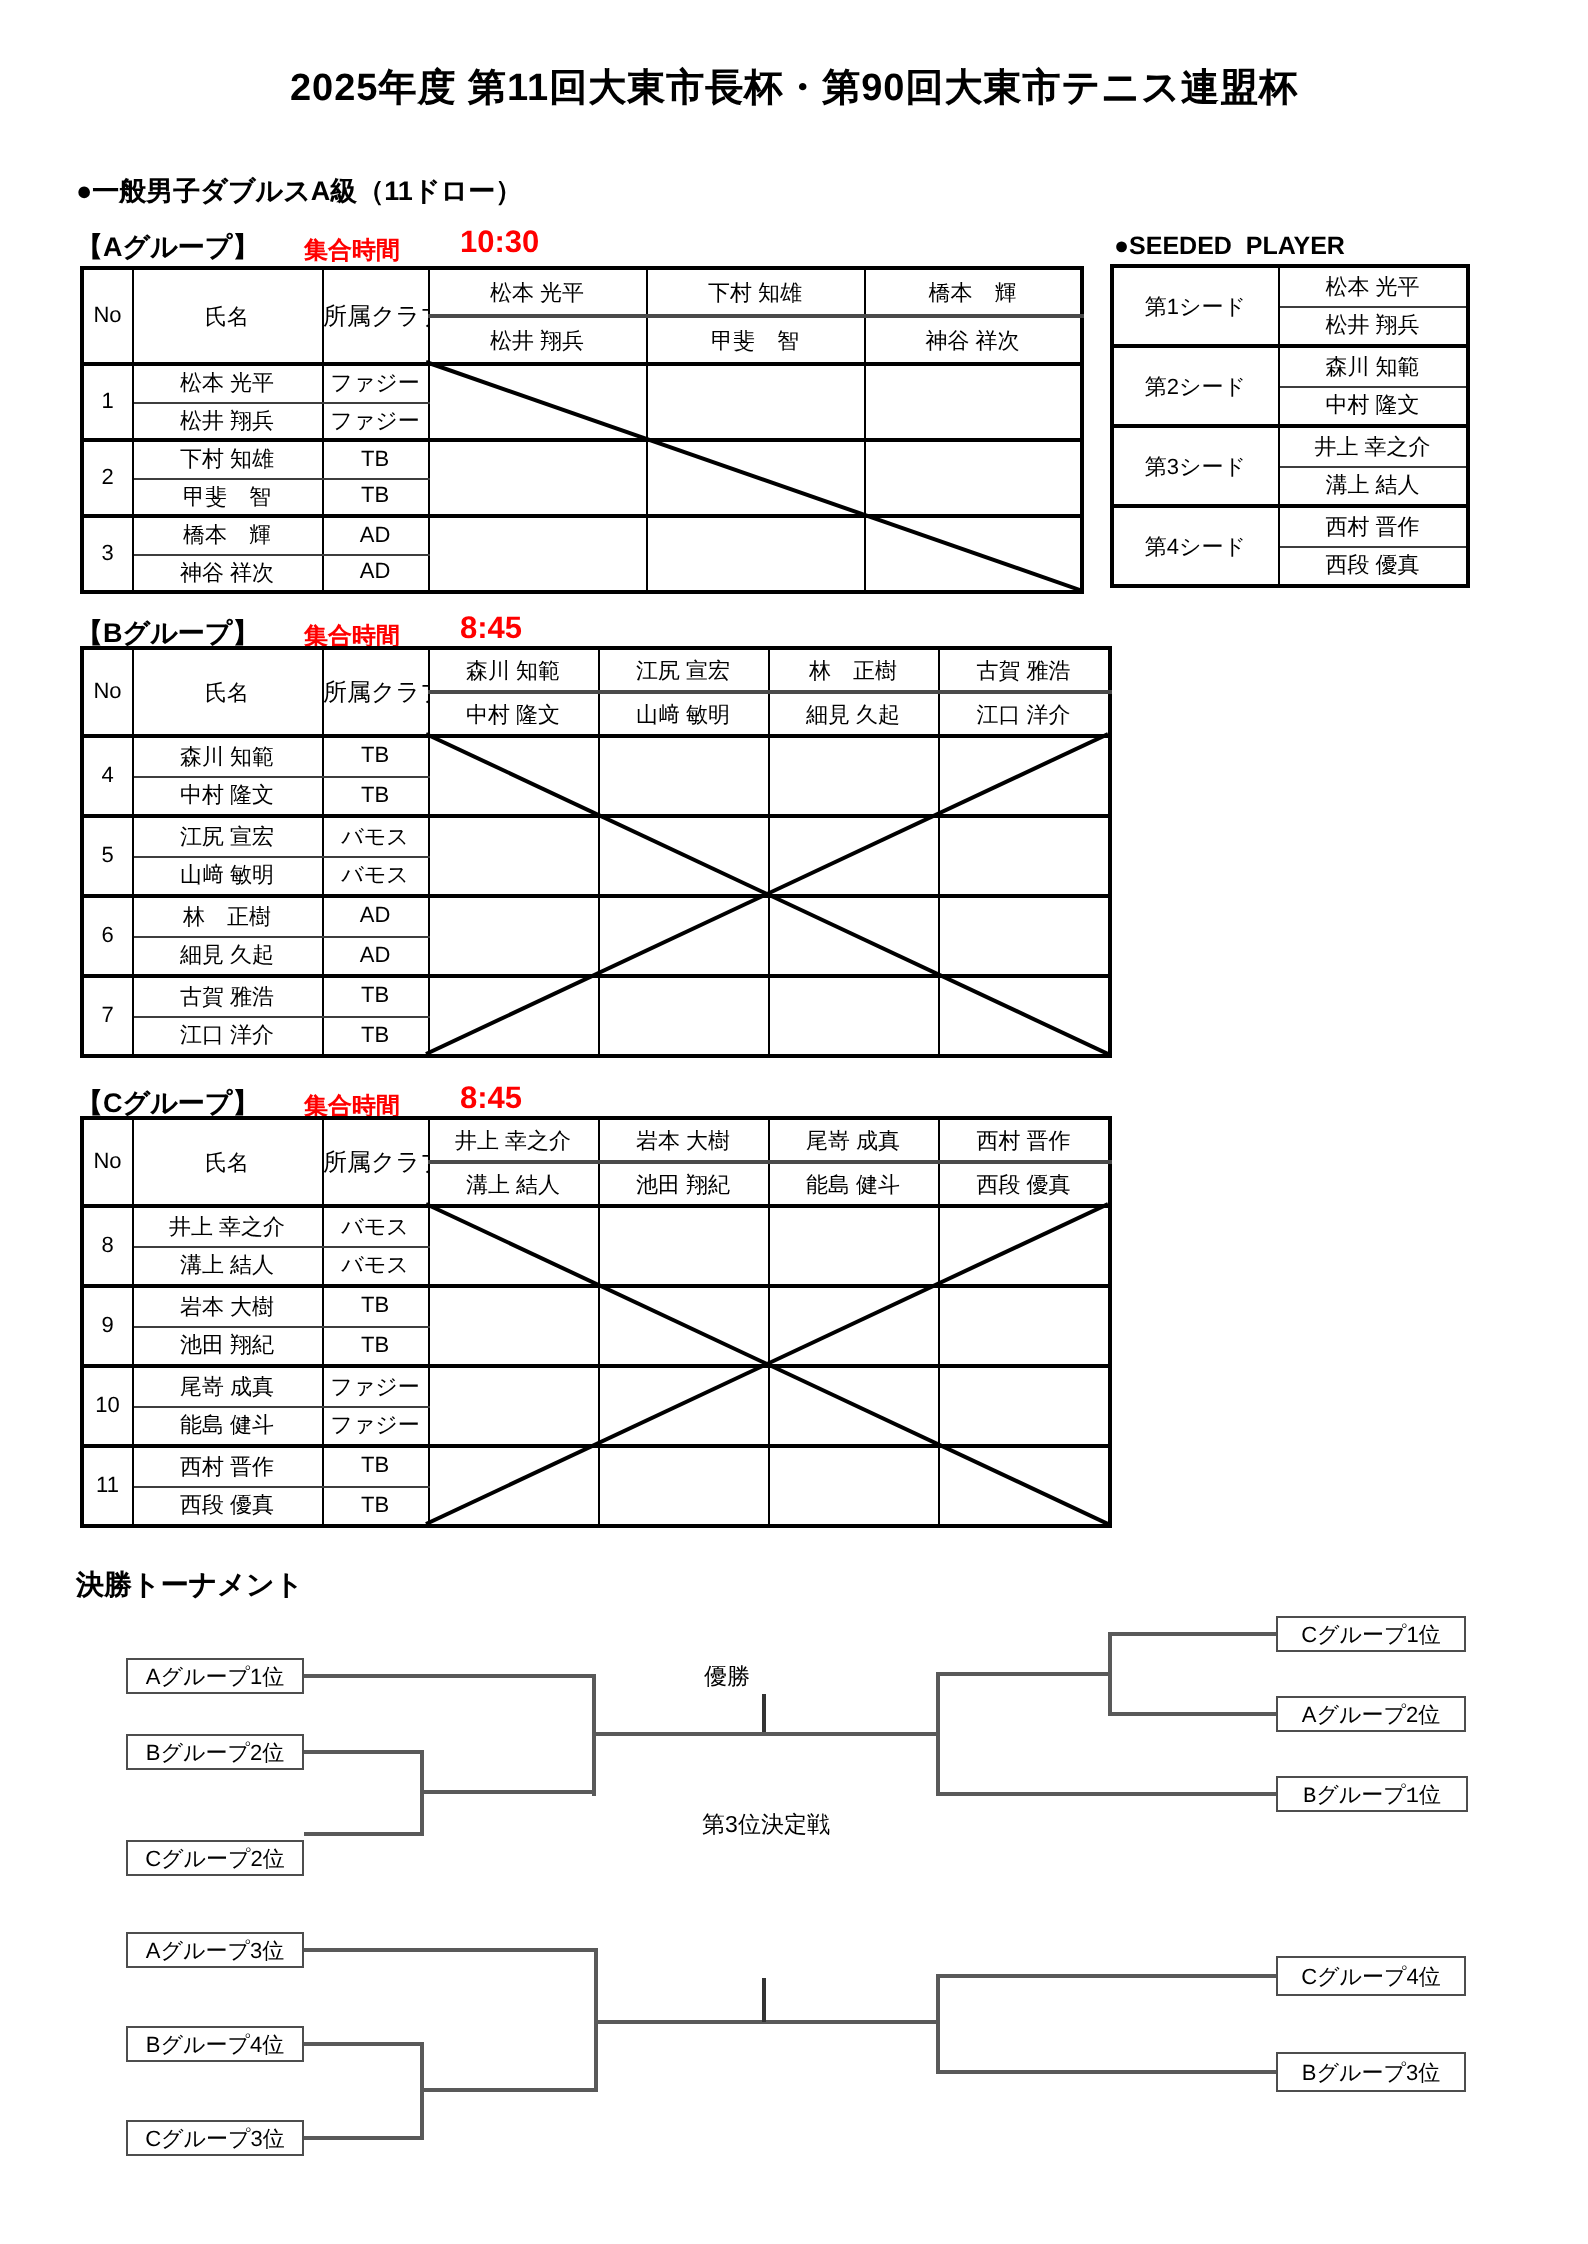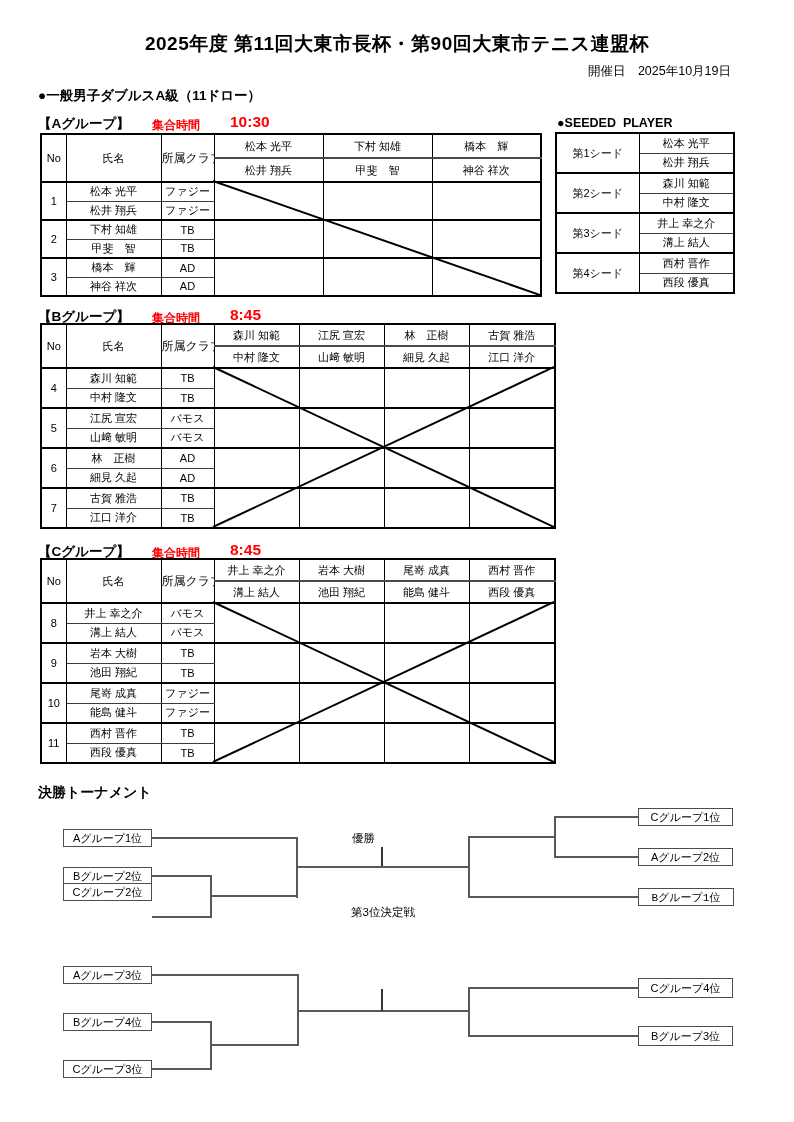--- a/index.html
+++ b/index.html
@@ -32,21 +32,20 @@
   .bbox{position:absolute;border:1.5px solid #4d4d4d;background:#fff;box-sizing:border-box;
         display:flex;align-items:center;justify-content:center;font-size:11px;}
   .bline{position:absolute;background:#595959;}
   .btick{position:absolute;background:#333;}
 </style>
 </head>
 <body>
 
 <div class="page" id="page">
   <div class="abs title">2025年度 第11回大東市長杯・第90回大東市テニス連盟杯</div>
-  <div class="abs date">開催日　2025年10月19日</div>
   <div class="abs event">●一般男子ダブルスA級（11ドロー）</div>
   <div class="abs seedhead">●SEEDED  PLAYER</div>
   <div class="abs bhead" style="top:784px;">決勝トーナメント</div>
   <div class="abs champ">優勝</div>
   <div class="abs third">第3位決定戦</div>
 <div class="glabel" style="left: 38px; top: 115px;">
       <span class="gtitle">【Aグループ】</span>
       <span class="gmeet" style="color: rgb(255, 0, 0);">集合時間</span>
       <span class="gtime" style="color: rgb(255, 0, 0);">10:30</span>
     </div>
@@ -323,21 +322,21 @@
           <td rowspan="2">第4シード</td>
           <td class="sub">西村 晋作</td>
         </tr>
         <tr style="height: 20px;">
           <td>西段 優真</td>
         </tr>
       </tbody>
     </table>
     <div class="bbox" style="left: 63px; top: 829px; width: 89px; height: 18px;">Aグループ1位</div>
     <div class="bbox" style="left: 63px; top: 867px; width: 89px; height: 18px;">Bグループ2位</div>
-    <div class="bbox" style="left: 63px; top: 883px; width: 89px; height: 18px;">Cグループ2位</div>
+    <div class="bbox" style="left: 63px; top: 920px; width: 89px; height: 18px;">Cグループ2位</div>
     <div class="bbox" style="left: 638px; top: 808px; width: 95px; height: 18px;">Cグループ1位</div>
     <div class="bbox" style="left: 638px; top: 848px; width: 95px; height: 18px;">Aグループ2位</div>
     <div class="bbox" style="left: 638px; top: 888px; width: 96px; height: 18px; font-family: Liberation Mono, monospace;">Bグループ1位</div>
     <div class="bline" style="left: 152px; top: 837px; width: 144px; height: 2px; background: rgb(89, 89, 89);"></div>
     <div class="bline" style="left: 152px; top: 875px; width: 58px; height: 2px; background: rgb(89, 89, 89);"></div>
     <div class="bline" style="left: 152px; top: 916px; width: 58px; height: 2px; background: rgb(89, 89, 89);"></div>
     <div class="bline" style="left: 210px; top: 875px; width: 2px; height: 43px; background: rgb(89, 89, 89);"></div>
     <div class="bline" style="left: 210px; top: 895px; width: 86px; height: 2px; background: rgb(89, 89, 89);"></div>
     <div class="bline" style="left: 296px; top: 837px; width: 2px; height: 61px; background: rgb(89, 89, 89);"></div>
     <div class="bline" style="left: 296px; top: 866px; width: 172px; height: 2px; background: rgb(89, 89, 89);"></div>

